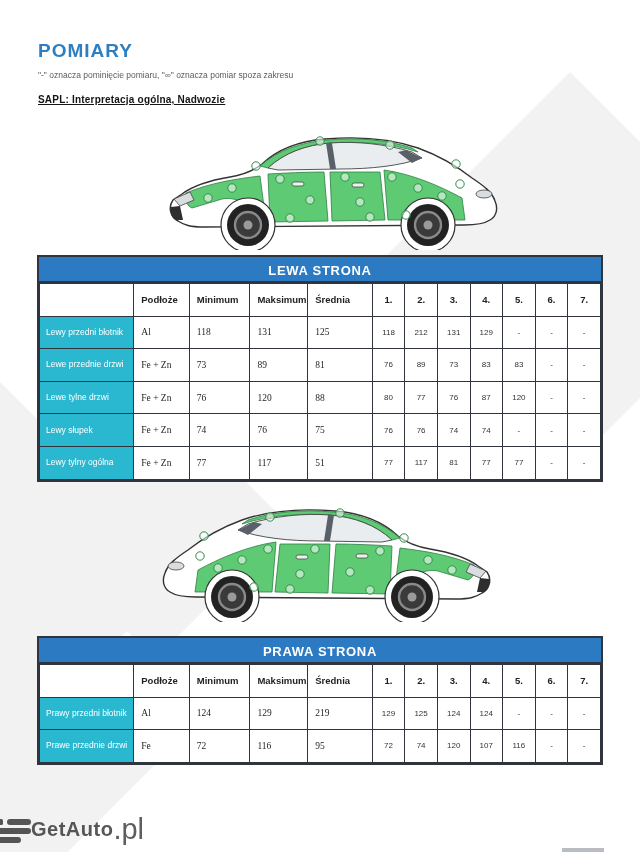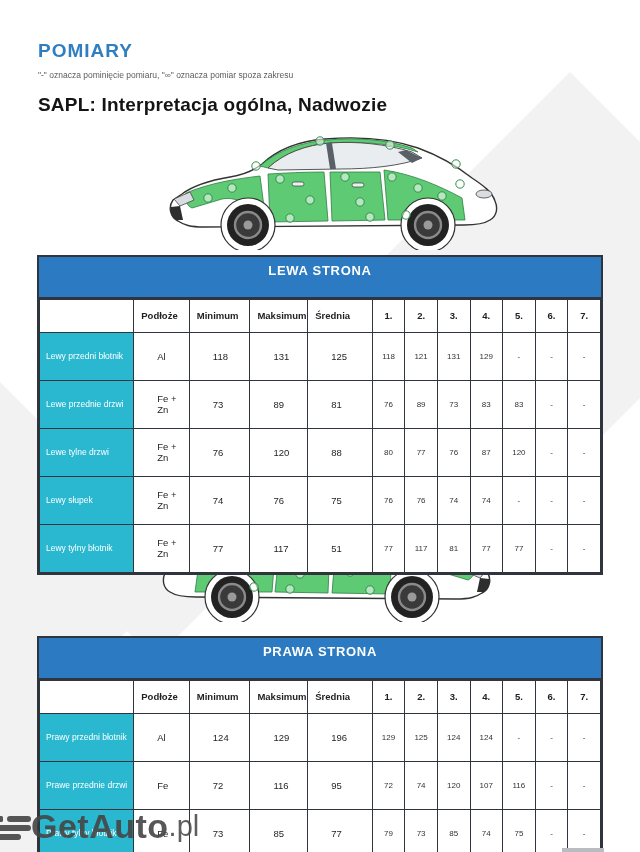--- a/index.html
+++ b/index.html
@@ -12,46 +12,46 @@
   .bg-shape { position:absolute; background:#f2f2f3; transform:rotate(45deg); z-index:0; }
   #bgs1 { left:430px; top:130px; width:280px; height:280px; }
   #bgs2 { left:-150px; top:430px; width:280px; height:280px; }
   #bgs3 { left:60px; top:430px; width:190px; height:190px; }
   #bgs4 { left:-90px; top:600px; width:240px; height:240px; }
 
   .layer { position:absolute; z-index:2; }
 
   #page-title { left:38px; top:40px; font-size:19px; font-weight:bold; letter-spacing:1px; color:#2e7ec0; }
   #subtitle { left:38px; top:70px; font-size:8.5px; color:#5c5c5c; }
-  #section-heading { left:38px; top:94px; font-size:19px; font-weight:bold; color:#141414; letter-spacing:0.2px; }
+  #section-heading { left:38px; top:94px; font-size:10px; font-weight:bold; color:#141414; letter-spacing:0.2px;text-decoration:underline; }
 
   .car-wrap { position:absolute; z-index:2; }
   #car1 { left:160px; top:122px; }
   #car2 { left:155px; top:494px; }
 
   .tbl { position:absolute; left:37px; width:566px; background:#fff; border:2px solid #30343c; z-index:3; }
   #table1 { top:255px; }
   #table2 { top:636px; }
   .tbl-title {
-    height:42px; line-height:27px; background:#2b7ac2; border-bottom:2px solid #30343c;
+    height:26px; line-height:27px; background:#2b7ac2; border-bottom:2px solid #30343c;
     color:#fff; text-align:center; font-weight:bold; font-size:13px; letter-spacing:0.7px;
   }
   table { width:100%; border-collapse:collapse; table-layout:fixed; background:#fff; }
   th, td { border:1.6px solid #30343c; height:32.6px; overflow:hidden; }
   th { background:#fff; font-size:9.5px; font-weight:600; text-align:left; padding:0 0 0 7px; color:#222; }
   th.num { text-align:center; padding:0; }
-  td.lbl { background:#29b8d0; color:#fff; font-size:8.5px; font-weight:500; padding:18px 6px; line-height:1.3; }
-  td.val { font-size:9.5px; text-align:left; padding-left:23px; color:#1f1f1f; }
+  td.lbl { background:#29b8d0; color:#fff; font-size:8.5px; font-weight:500; padding:2px 6px; line-height:1.3; }
+  td.val { font-size:9.5px; text-align:left; padding-left:7px; color:#1f1f1f;font-family:Liberation Serif, serif; }
   td.meas { font-size:8px; text-align:center; color:#333; }
 
   #getauto-watermark {
     position:absolute; left:-3px; bottom:6px; z-index:5; display:flex; align-items:center;
     opacity:0.9;
   }
-  #getauto-watermark .brand { font-size:34px; font-weight:800; color:#454545; letter-spacing:0.5px; }
+  #getauto-watermark .brand { font-size:20px; font-weight:800; color:#454545; letter-spacing:0.5px; }
   #getauto-watermark .suffix { font-size:29px; font-weight:400; color:#4d4d4d; }
 
   #bottom-right-box { position:absolute; left:562px; top:848px; width:42px; height:10px; background:#b9bcc0; z-index:4; }
 </style>
 </head>
 <body>
 
 <div class="bg-shape" id="bgs1"></div>
 <div class="bg-shape" id="bgs2"></div>
 <div class="bg-shape" id="bgs3"></div>
@@ -160,21 +160,21 @@
           <th class="num">6.</th>
           <th class="num">7.</th>
         </tr>
         <tr>
           <td class="lbl">Lewy przedni błotnik</td>
           <td class="val">Al</td>
           <td class="val">118</td>
           <td class="val">131</td>
           <td class="val">125</td>
           <td class="meas">118</td>
-          <td class="meas">121</td>
+          <td class="meas">212</td>
           <td class="meas">131</td>
           <td class="meas">129</td>
           <td class="meas">-</td>
           <td class="meas">-</td>
           <td class="meas">-</td>
         </tr>
         <tr>
           <td class="lbl">Lewe przednie drzwi</td>
           <td class="val">Fe + Zn</td>
           <td class="val">73</td>
@@ -210,21 +210,21 @@
           <td class="val">75</td>
           <td class="meas">76</td>
           <td class="meas">76</td>
           <td class="meas">74</td>
           <td class="meas">74</td>
           <td class="meas">-</td>
           <td class="meas">-</td>
           <td class="meas">-</td>
         </tr>
         <tr>
-          <td class="lbl">Lewy tylny błotnik</td>
+          <td class="lbl">Lewy tylny ogólna</td>
           <td class="val">Fe + Zn</td>
           <td class="val">77</td>
           <td class="val">117</td>
           <td class="val">51</td>
           <td class="meas">77</td>
           <td class="meas">117</td>
           <td class="meas">81</td>
           <td class="meas">77</td>
           <td class="meas">77</td>
           <td class="meas">-</td>
@@ -270,21 +270,21 @@
           <th class="num">4.</th>
           <th class="num">5.</th>
           <th class="num">6.</th>
           <th class="num">7.</th>
         </tr>
         <tr>
           <td class="lbl">Prawy przedni błotnik</td>
           <td class="val">Al</td>
           <td class="val">124</td>
           <td class="val">129</td>
-          <td class="val">196</td>
+          <td class="val">219</td>
           <td class="meas">129</td>
           <td class="meas">125</td>
           <td class="meas">124</td>
           <td class="meas">124</td>
           <td class="meas">-</td>
           <td class="meas">-</td>
           <td class="meas">-</td>
         </tr>
         <tr>
           <td class="lbl">Prawe przednie drzwi</td>
@@ -293,34 +293,20 @@
           <td class="val">116</td>
           <td class="val">95</td>
           <td class="meas">72</td>
           <td class="meas">74</td>
           <td class="meas">120</td>
           <td class="meas">107</td>
           <td class="meas">116</td>
           <td class="meas">-</td>
           <td class="meas">-</td>
         </tr>
-        <tr>
-          <td class="lbl">Prawy tylny błotnik</td>
-          <td class="val">Fe</td>
-          <td class="val">73</td>
-          <td class="val">85</td>
-          <td class="val">77</td>
-          <td class="meas">79</td>
-          <td class="meas">73</td>
-          <td class="meas">85</td>
-          <td class="meas">74</td>
-          <td class="meas">75</td>
-          <td class="meas">-</td>
-          <td class="meas">-</td>
-        </tr>
       </tbody>
     </table>
 </div>
 
 <div id="getauto-watermark">
   <svg width="34" height="30" viewBox="0 0 34 30">
     <rect x="0" y="4" width="6" height="6" rx="1.5" fill="#454545"></rect>
     <rect x="10" y="4" width="24" height="6" rx="3" fill="#454545"></rect>
     <rect x="0" y="13" width="34" height="6" rx="3" fill="#454545"></rect>
     <rect x="0" y="22" width="24" height="6" rx="3" fill="#454545"></rect>

